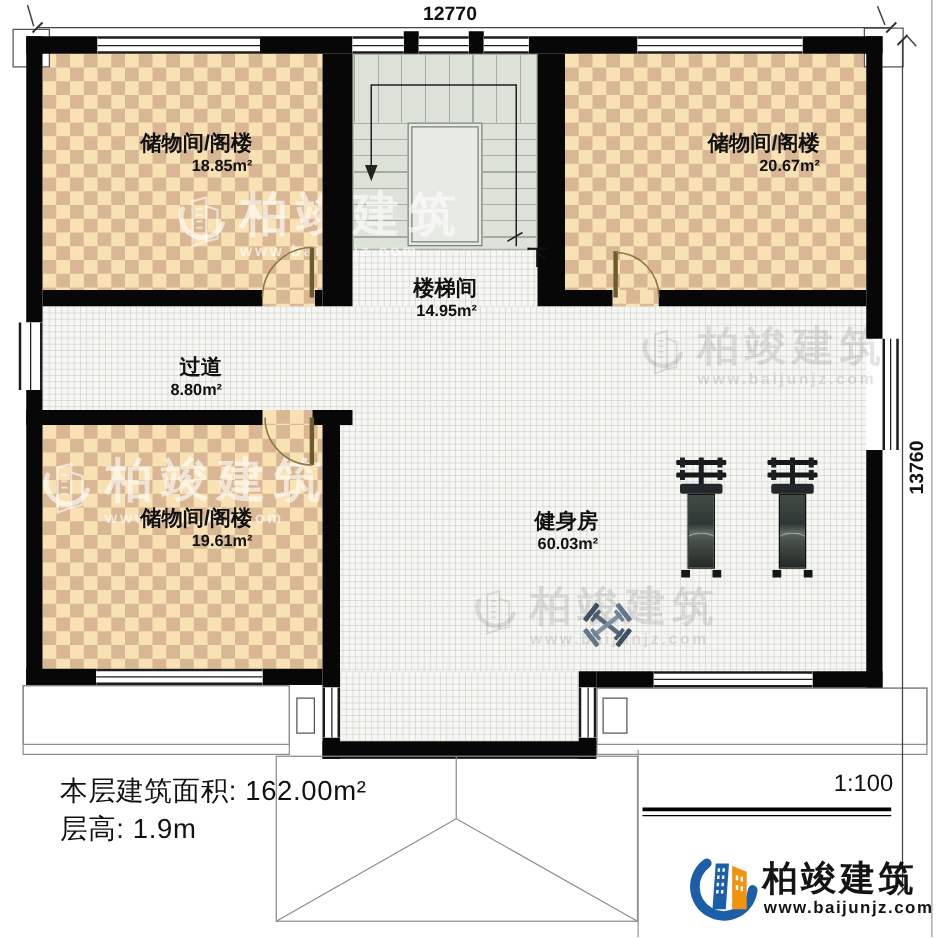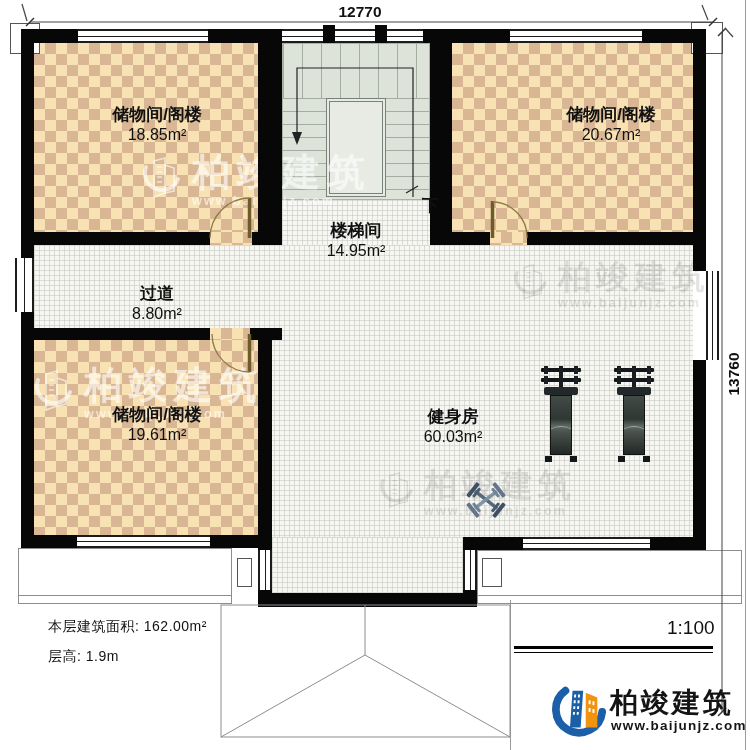--- a/index.html
+++ b/index.html
@@ -16,43 +16,43 @@
   .win.v{border-left:2px solid #1c1c1c;border-right:2px solid #1c1c1c;background-image:linear-gradient(90deg,#1c1c1c,#1c1c1c);background-size:1px 100%;background-position:50% 0;background-repeat:no-repeat}
   .chimney{position:absolute;background:#fff;border:1px solid #555;z-index:20}
   .column{position:absolute;background:#fff;border:1px solid #555;z-index:22}
   .eave{position:absolute;border:1px solid #8d8d8d;z-index:2}
   .stairs{position:absolute;left:282px;top:43px;width:148px;height:157px;background:#dde3d8;border:1px solid #a9b3a5;box-sizing:border-box;z-index:6}
   .stairs>div{position:absolute}
   .z-top{left:0;top:0;width:148px;height:54px;background:repeating-linear-gradient(90deg,#a3aea0 0 1px,transparent 1px 19px)}
   .z-left{left:0;top:54px;width:43px;height:101px;background:repeating-linear-gradient(#a3aea0 0 1px,transparent 1px 13px)}
   .z-right{left:103px;top:54px;width:43px;height:101px;background:repeating-linear-gradient(#a3aea0 0 1px,transparent 1px 13px)}
   .landing{left:43px;top:54px;width:60px;height:99px;background:#e7ebe4;border:1px solid #78827a;box-shadow:inset 0 0 0 2px #e7ebe4,inset 0 0 0 3px #78827a;box-sizing:border-box}
-  .room-label{position:absolute;z-index:50;text-align:center;transform:translateX(-50%);line-height:1.2;white-space:nowrap}
+  .room-label{position:absolute;z-index:50;text-align:right;transform:translateX(-50%);line-height:1.2;white-space:nowrap}
   .room-name{font-size:17px;font-weight:700}
-  .room-area{font-size:16px;font-weight:400}
+  .room-area{font-size:13px;font-weight:700}
   .down-label{position:absolute;z-index:50;font-size:17px;font-weight:700}
   .dim{position:absolute;z-index:50;font-size:15.5px;font-weight:700;text-align:center}
   .wm{position:absolute;display:flex;gap:8px;align-items:flex-start;z-index:18;pointer-events:none;white-space:nowrap}
   .wm-name{font-size:38px;font-weight:800;letter-spacing:7px;line-height:1}
   .wm-url{font-size:12.5px;font-weight:700;letter-spacing:2.2px;margin-top:3px}
   .wm.sm .wm-name{font-size:33px;letter-spacing:5px}
   .wm.light{color:rgba(255,255,255,.62)}
   .wm.gray{color:rgba(50,50,50,.13)}
   svg.overlay{position:absolute;left:0;top:0;z-index:40;pointer-events:none}
   .machine{position:absolute;width:36px;height:96px;z-index:25}
   .m-bar{position:absolute;left:-2px;width:40px;height:4px;background:#15181a;border-radius:1px}
   .m-bar::before,.m-bar::after{content:"";position:absolute;top:-2px;width:4px;height:8px;background:#1c2022}
   .m-bar::before{left:3px}.m-bar::after{right:3px}
   .m-stem{position:absolute;left:16px;top:0;width:4px;height:24px;background:#191d1f}
   .m-rack{position:absolute;left:1px;top:21px;width:34px;height:8px;background:#23282a;border-radius:2px}
   .m-bench{position:absolute;left:7px;top:29px;width:22px;height:60px;background:linear-gradient(180deg,#434b47 0%,#2f3734 40%,#5f6a63 52%,#49524d 62%,#222825 100%);border:1px solid #101312;box-sizing:border-box;overflow:hidden}
   .m-bench::after{content:"";position:absolute;left:-6px;right:-6px;top:52%;height:22px;border-top:1px solid rgba(215,222,215,.55);border-radius:50%}
   .m-foot{position:absolute;width:7px;height:6px;background:#14171a;bottom:0}
   .m-foot.l{left:2px}.m-foot.r{right:2px}
-  .info-line{position:absolute;z-index:50;font-size:14px;font-weight:500;letter-spacing:.5px}
+  .info-line{position:absolute;z-index:50;font-size:22px;font-weight:500;letter-spacing:.5px}
   .title-text{position:absolute;z-index:50;font-size:26px;font-weight:500;letter-spacing:2px;white-space:nowrap}
   .title-scale{position:absolute;z-index:50;font-size:19px;font-weight:500}
   .rule{position:absolute;background:#000;z-index:50}
   .sep{position:absolute;background:#9a9a9a;z-index:3}
   .brand{position:absolute;z-index:50}
   .brand-name{position:absolute;left:62px;top:2px;font-size:28px;font-weight:800;letter-spacing:3px;color:#141414;white-space:nowrap}
   .brand-url{position:absolute;left:63px;top:36px;font-size:13.5px;font-weight:800;letter-spacing:1.2px;color:#141414;white-space:nowrap}
 </style>
 </head>
 <body>

